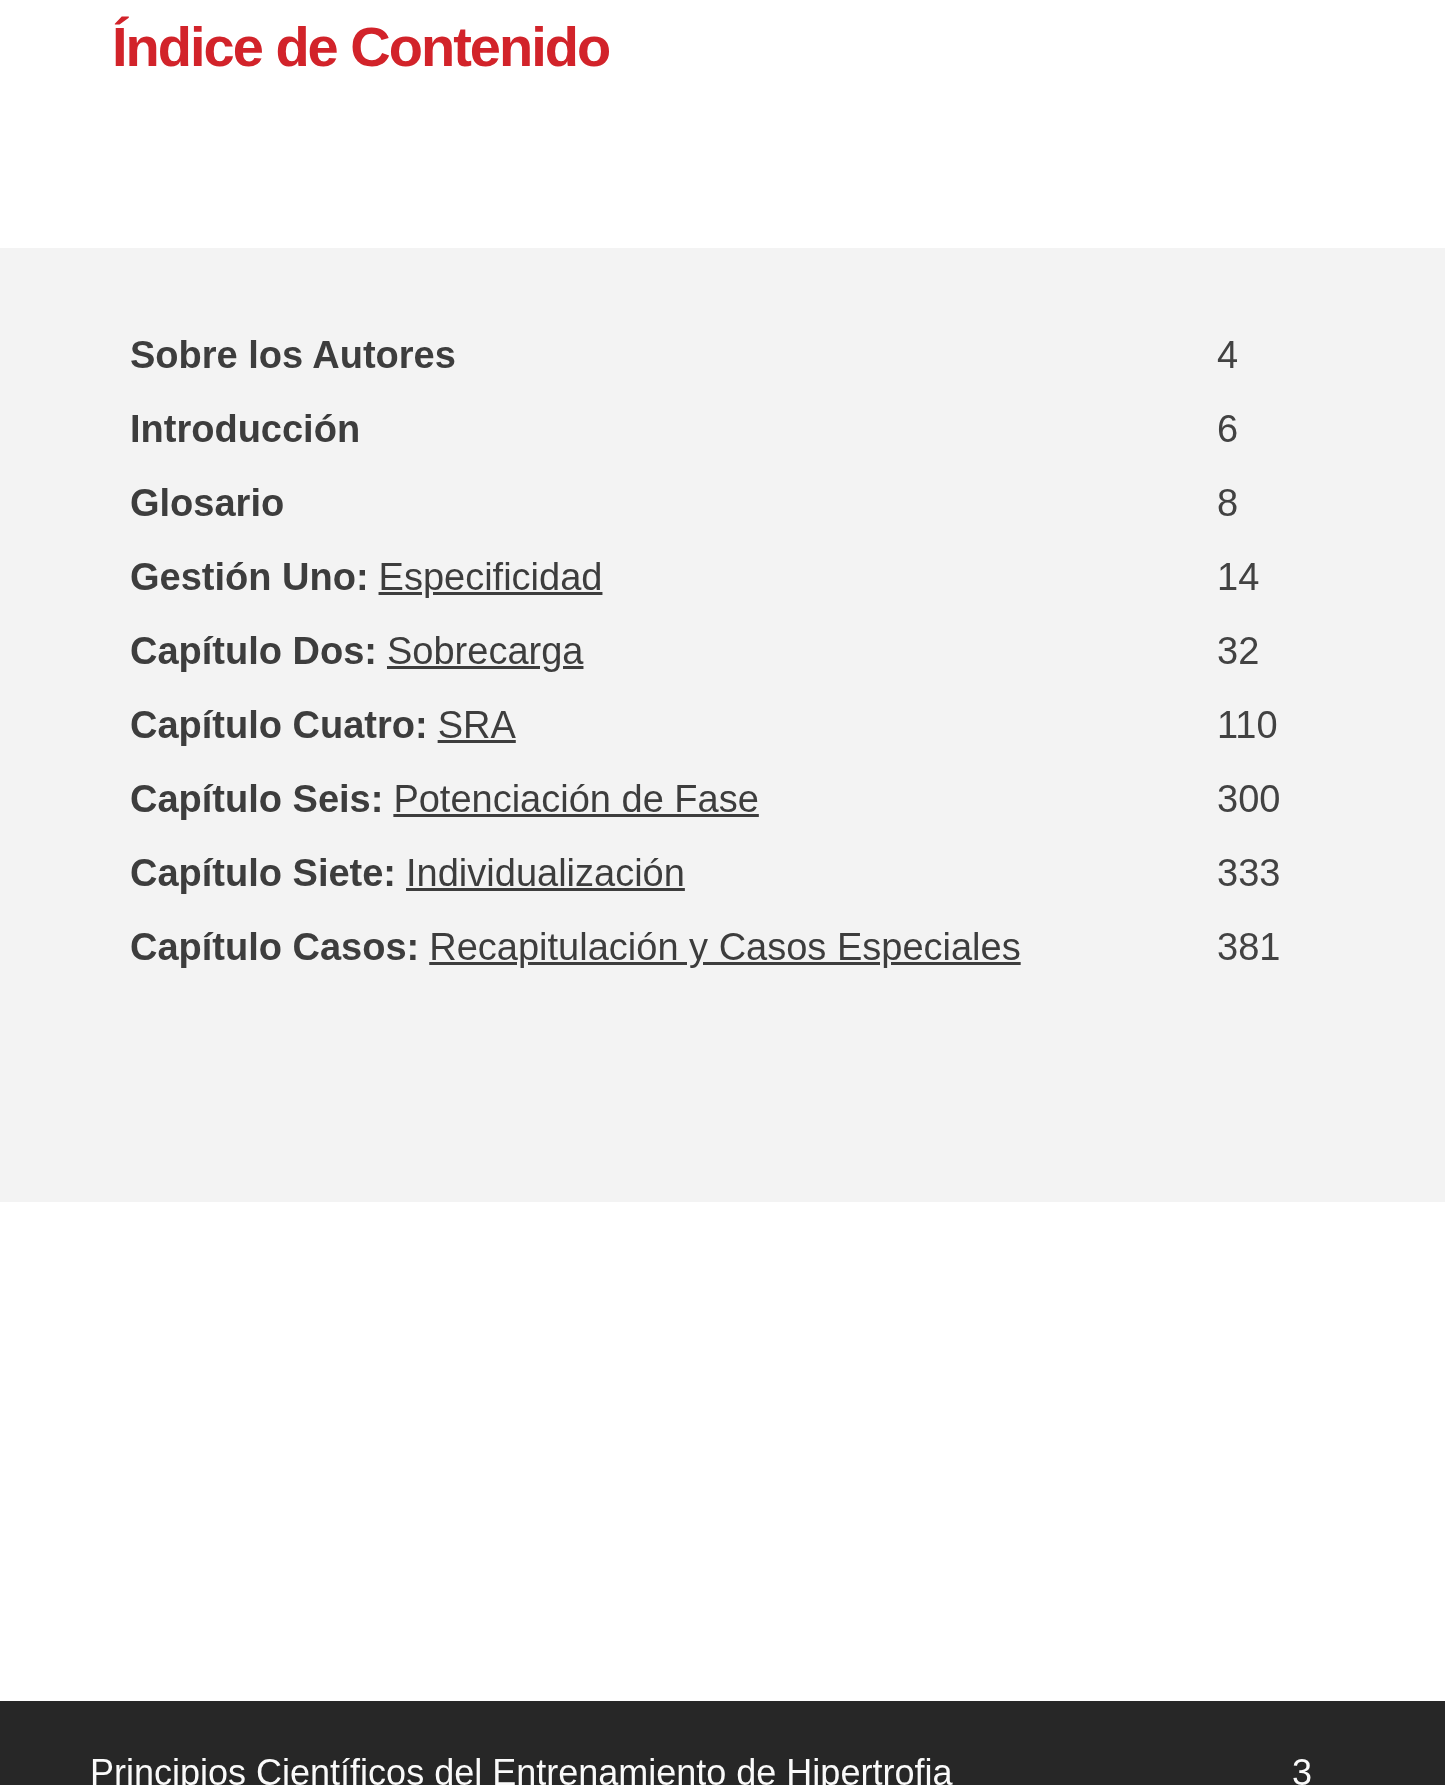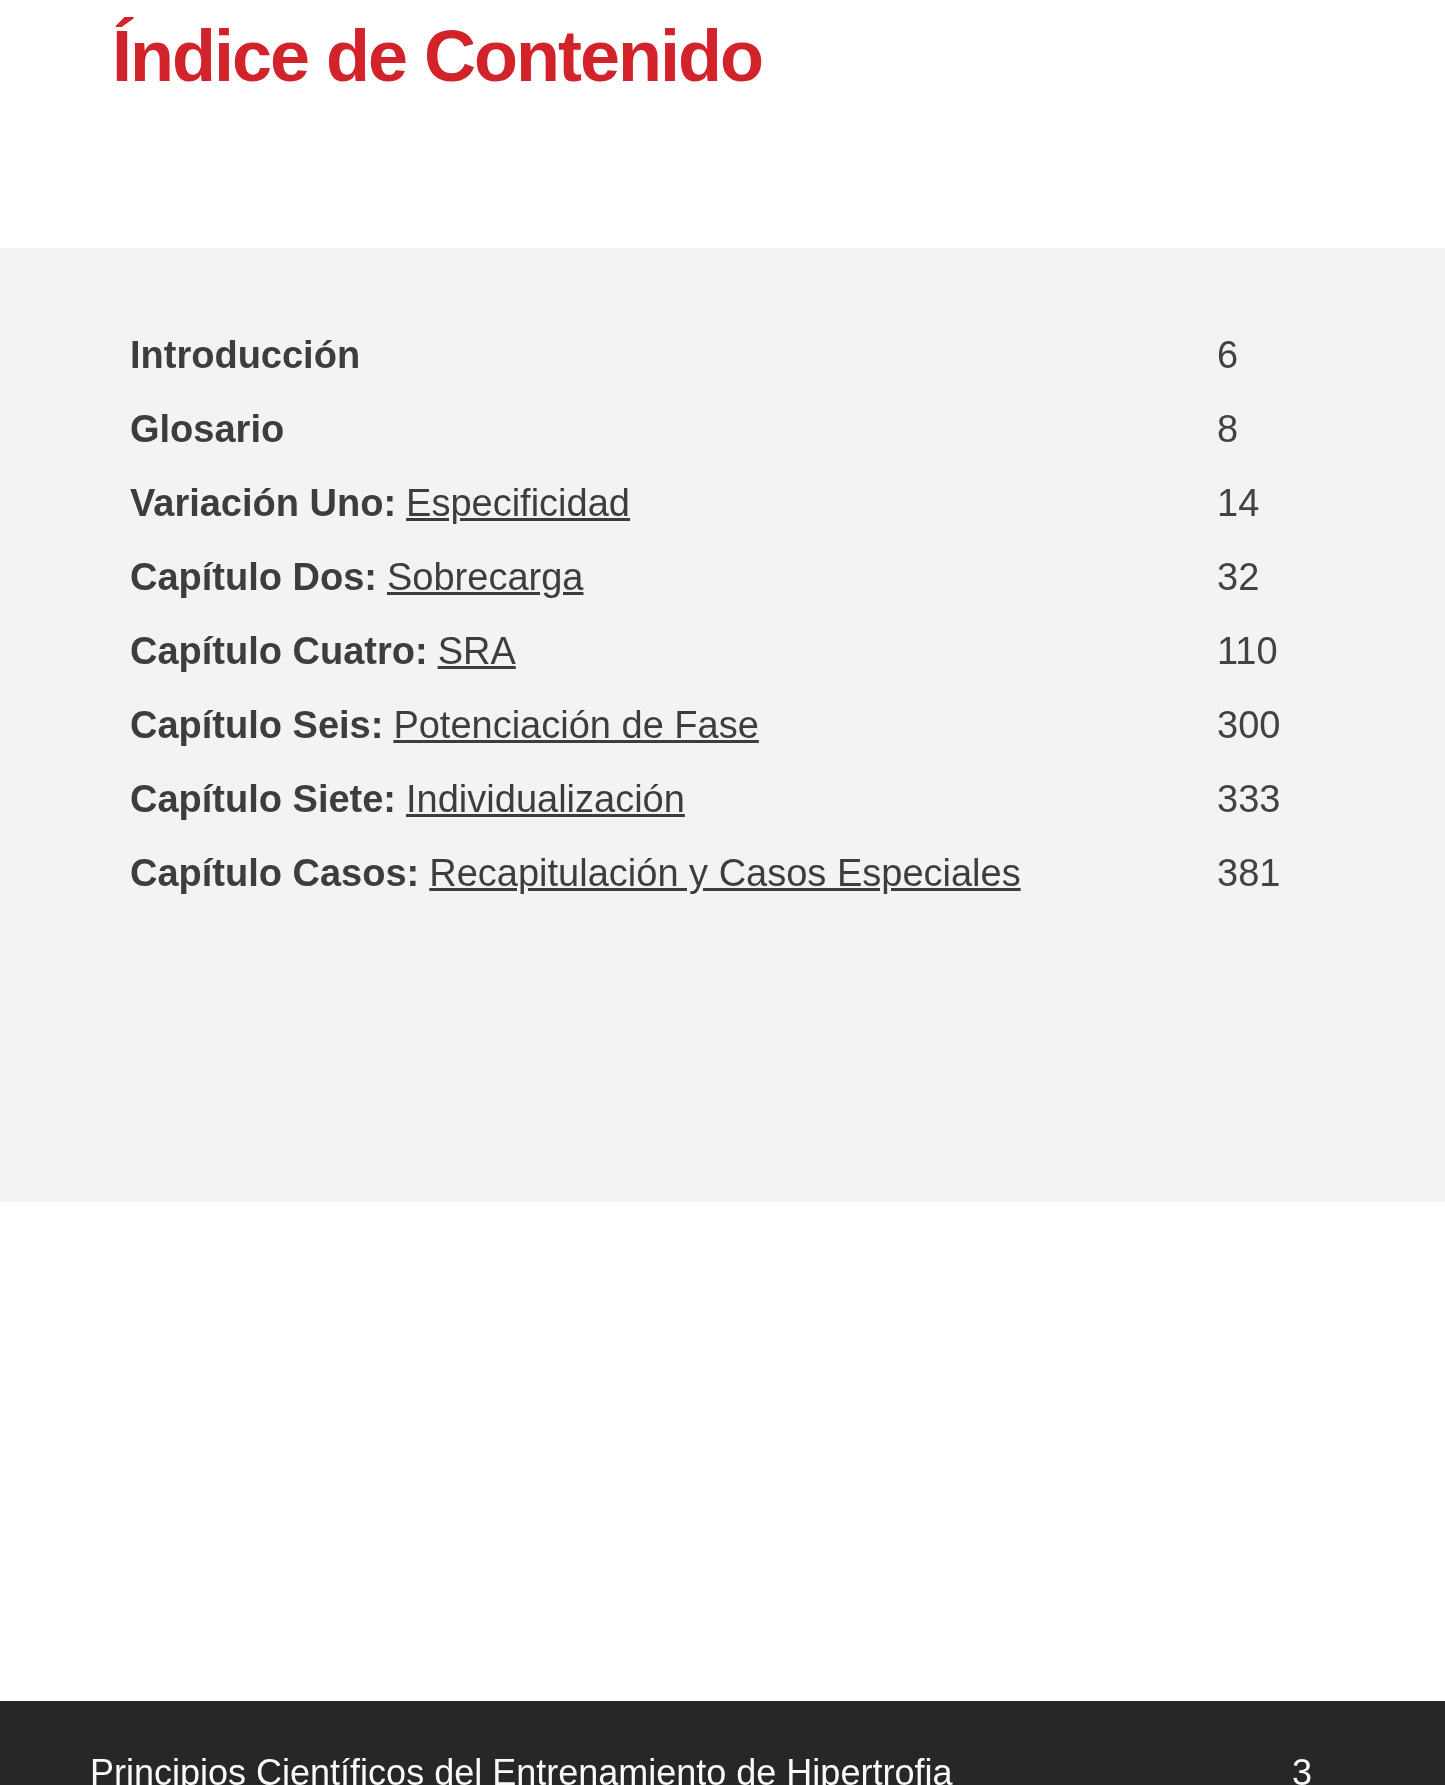--- a/index.html
+++ b/index.html
@@ -15,21 +15,21 @@
     position: absolute;
     top: 0; left: 0;
     width: 1445px;
     height: 1785px;
     background: #ffffff;
   }
   .title {
     position: absolute;
     left: 112px;
     top: 14px;
-    font-size: 72px;
+    font-size: 56px;
     font-weight: 700;
     letter-spacing: -2px;
     line-height: 1.18;
     color: #d2232a;
     white-space: nowrap;
   }
   .toc-panel {
     position: absolute;
     left: 0;
     top: 248px;
@@ -75,33 +75,37 @@
 </style>
 </head>
 <body>
 
 <div class="page">
 
   <h1 class="title">Índice de Contenido</h1>
 
   <section class="toc-panel">
 
+    <div class="toc-row">
+      <span class="prefix">Sobre los Autores</span>
+      <span class="page-num">4</span>
+    </div>
 
     <div class="toc-row">
       <span class="prefix">Introducción</span>
       <span class="page-num">6</span>
     </div>
 
     <div class="toc-row">
       <span class="prefix">Glosario</span>
       <span class="page-num">8</span>
     </div>
 
     <div class="toc-row">
-      <span class="prefix">Variación Uno:</span><span class="suffix">Especificidad</span>
+      <span class="prefix">Gestión Uno:</span><span class="suffix">Especificidad</span>
       <span class="page-num">14</span>
     </div>
 
     <div class="toc-row">
       <span class="prefix">Capítulo Dos:</span><span class="suffix">Sobrecarga</span>
       <span class="page-num">32</span>
     </div>
 
 
     <div class="toc-row">

